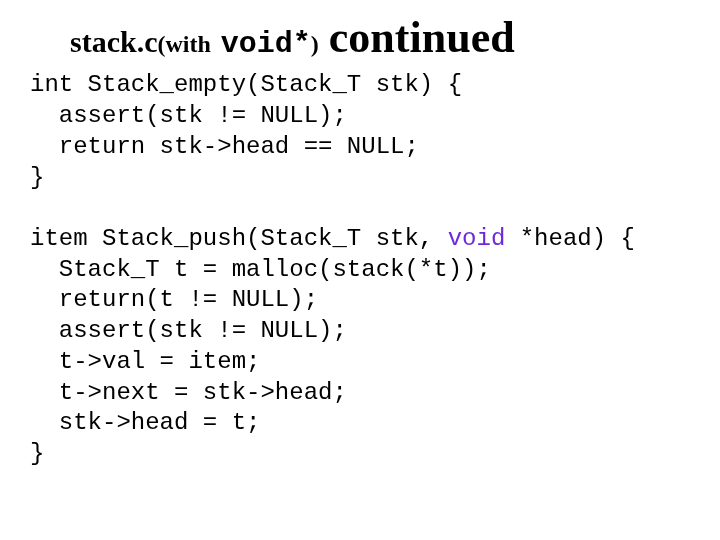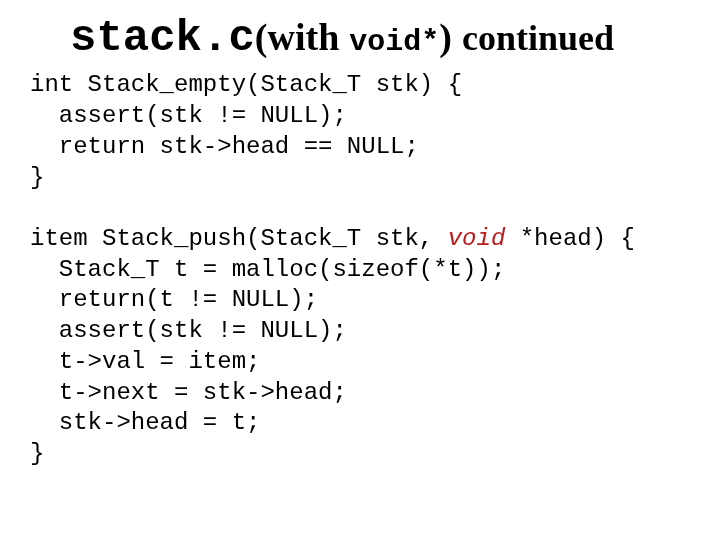--- a/index.html
+++ b/index.html
@@ -19,59 +19,59 @@
     padding: 14px 30px 0 30px;
   }
   .title {
     font-size: 40px;
     line-height: 1.1;
     margin: 0 0 8px 0;
     padding-left: 40px;
     white-space: nowrap;
   }
   .title .mono-big {
-    font-family: Liberation Mono, monospace;
-    font-size: 44px;
+    font-family: Liberation Serif, serif;
+    font-size: 30px;
     letter-spacing: 0px;
   }
   .title .mono-mid {
     font-family: "Courier New", Courier, monospace;
     font-size: 30px;
   }
   .title .paren {
-    font-size: 38px;
+    font-size: 24px;
   }
   .title .cont {
-    font-size: 36px;
+    font-size: 44px;
   }
   pre.code {
     margin: 2px 0 0 0;
     font-family: "Courier New", Courier, monospace;
     font-size: 24px;
     line-height: 1.28;
     white-space: pre;
   }
-  .kw-red { color: #b91c1c; font-style: italic; }
+  .kw-red { color: #6d28d9; }
 </style>
 </head>
 <body>
 
 <div class="slide">
 
   <h1 class="title">
     <span class="mono-big">stack.c</span><span class="paren">(with</span> <span class="mono-mid">void*</span><span class="paren">)</span> <span class="cont">continued</span>
   </h1>
 
   <pre class="code"><span>int Stack_empty(Stack_T stk) {</span>
 <span>  assert(stk != NULL);</span>
 <span>  return stk-&gt;head == NULL;</span>
 <span>}</span>
 <span></span>
 <span>item Stack_push(Stack_T stk, </span><span class="kw-red">void</span><span> *head) {</span>
-<span>  Stack_T t = malloc(sizeof(*t));</span>
+<span>  Stack_T t = malloc(stack(*t));</span>
 <span>  return(t != NULL);</span>
 <span>  assert(stk != NULL);</span>
 <span>  t-&gt;val = item;</span>
 <span>  t-&gt;next = stk-&gt;head;</span>
 <span>  stk-&gt;head = t;</span>
 <span>}</span></pre>
 
 </div>
 
 </body></html>

